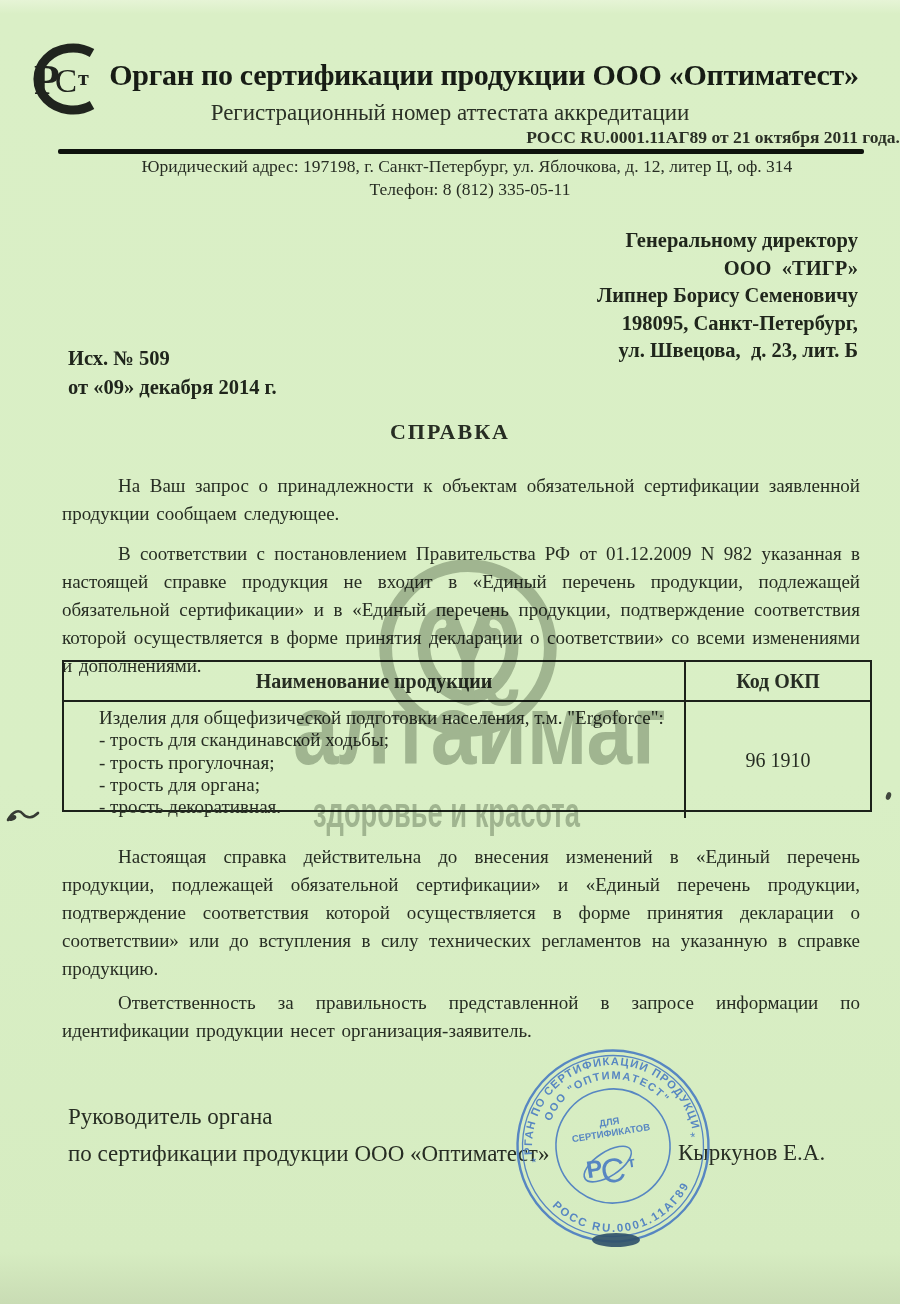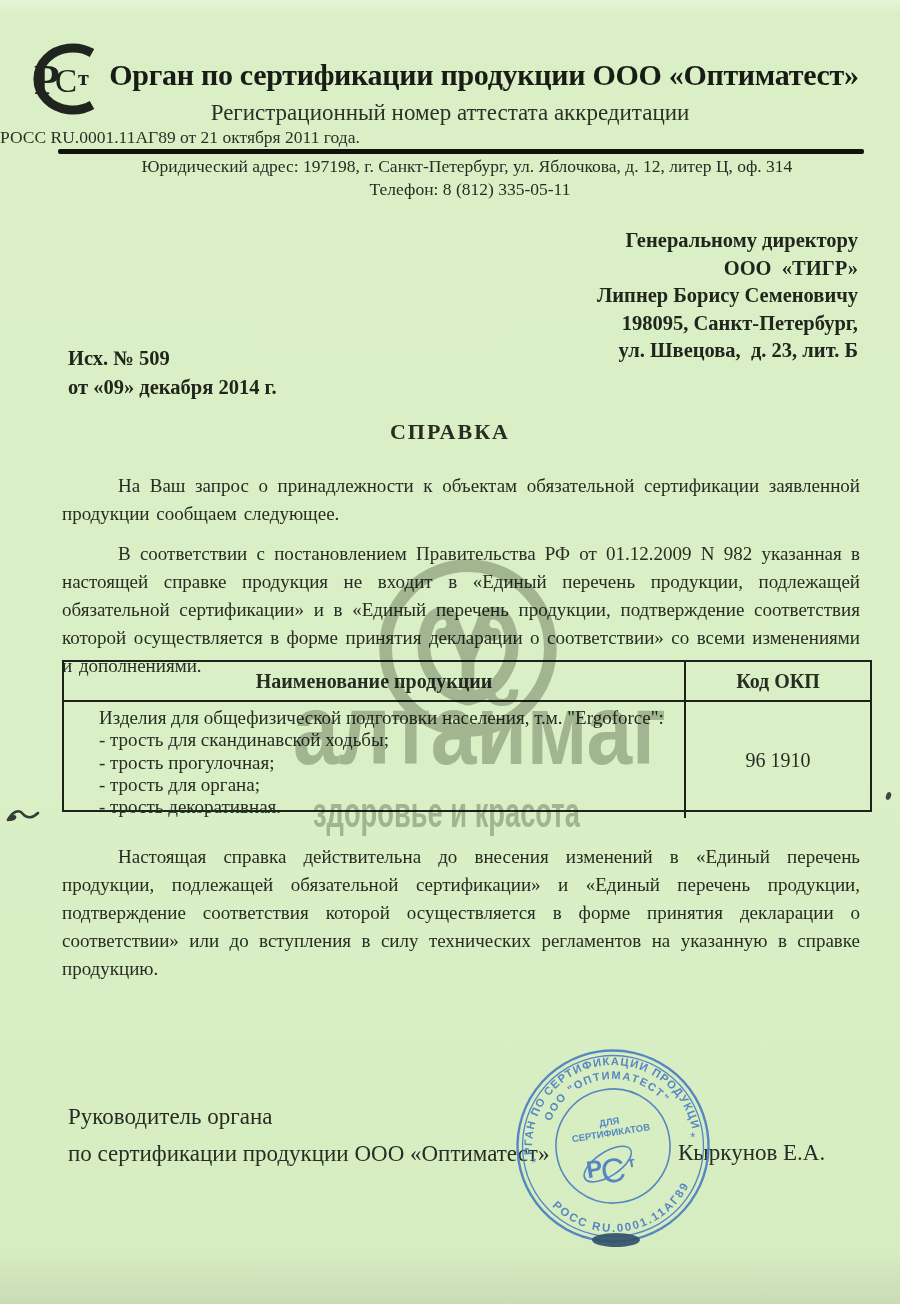--- a/index.html
+++ b/index.html
@@ -7,21 +7,21 @@
     position:relative;width:900px;height:1304px;overflow:hidden;
     background:linear-gradient(180deg,#e6f4d6 0,#daefc6 14px,#d9efc5 60%,#d6ecc1 96%,#c9dcb4 100%);
     font-family:"Liberation Serif","DejaVu Serif",serif;
     color:#272d23;
   }
   .abs{position:absolute;}
   
   .logo{left:14px;top:40px;width:102px;height:78px;}
   .org-title{left:96px;top:58px;width:776px;text-align:center;font-size:30px;font-weight:bold;color:#171c15;letter-spacing:-.3px;white-space:nowrap;}
   .reg-caption{left:0;top:100px;width:900px;text-align:center;font-size:23px;color:#2b3126;}
-  .attestation{left:0;top:127px;width:900px;text-align:left;font-size:17.5px;color:#2b3126;}
+  .attestation{left:0;top:127px;width:900px;text-align:right;font-size:17.5px;color:#2b3126;font-weight:bold;}
   .rule{left:58px;top:149px;width:806px;height:4.5px;background:#0e120d;border-radius:2px;}
   .legal-address{left:0;top:156px;width:900px;text-align:center;font-size:17.5px;padding-left:17px;}
   .phone-line{left:0;top:179px;width:900px;text-align:center;font-size:17.5px;padding-left:20px;}
   
   .addressee{right:42px;top:227px;text-align:right;font-size:20.5px;font-weight:bold;line-height:27.5px;color:#20261c;}
   .ref-block{left:68px;top:344px;font-size:20.5px;font-weight:bold;line-height:29px;color:#20261c;}
   
   .doc-title{left:0;top:419px;width:900px;text-align:center;font-size:22px;font-weight:bold;letter-spacing:2px;}
   .bodytext{left:62px;width:798px;font-size:19px;line-height:28px;text-align:justify;word-spacing:2px;}
   .bt1{top:472px;}
@@ -97,20 +97,21 @@
       <div>- трость для скандинавской ходьбы;</div>
       <div>- трость прогулочная;</div>
       <div>- трость для органа;</div>
       <div>- трость декоративная.</div>
     </div>
     <div class="cell code">96 1910</div>
   </div>
 
   <div class="abs bodytext bt2">
     <p class="para">Настоящая справка действительна до внесения изменений в «Единый перечень продукции, подлежащей обязательной сертификации» и «Единый перечень продукции, подтверждение соответствия которой осуществляется в форме принятия декларации о соответствии» или до вступления в силу технических регламентов на указанную в справке продукцию.</p>
+    <p class="para" style="margin-top:6px;">Ответственность за правильность представленной в запросе информации по идентификации продукции несет организация-заявитель.</p>
   </div>
 
   <div class="abs watermark">
     <svg class="abs wm-logo" viewBox="0 0 200 200">
       <g fill="none" stroke="#7e887a" stroke-width="13" stroke-linecap="round" stroke-linejoin="round">
         <circle cx="100" cy="100" r="84"></circle>
         <path d="M 99,152 C 64,143 47,110 59,77 C 64,63 80,60 84,71 C 87,79 81,87 73,86"></path>
         <path d="M 101,152 C 136,143 153,110 141,77 C 136,63 120,60 116,71 C 113,79 119,87 127,86"></path>
         <path d="M 100,152 L 100,114"></path>
         <path d="M 84,72 L 100,112 L 116,72"></path>

